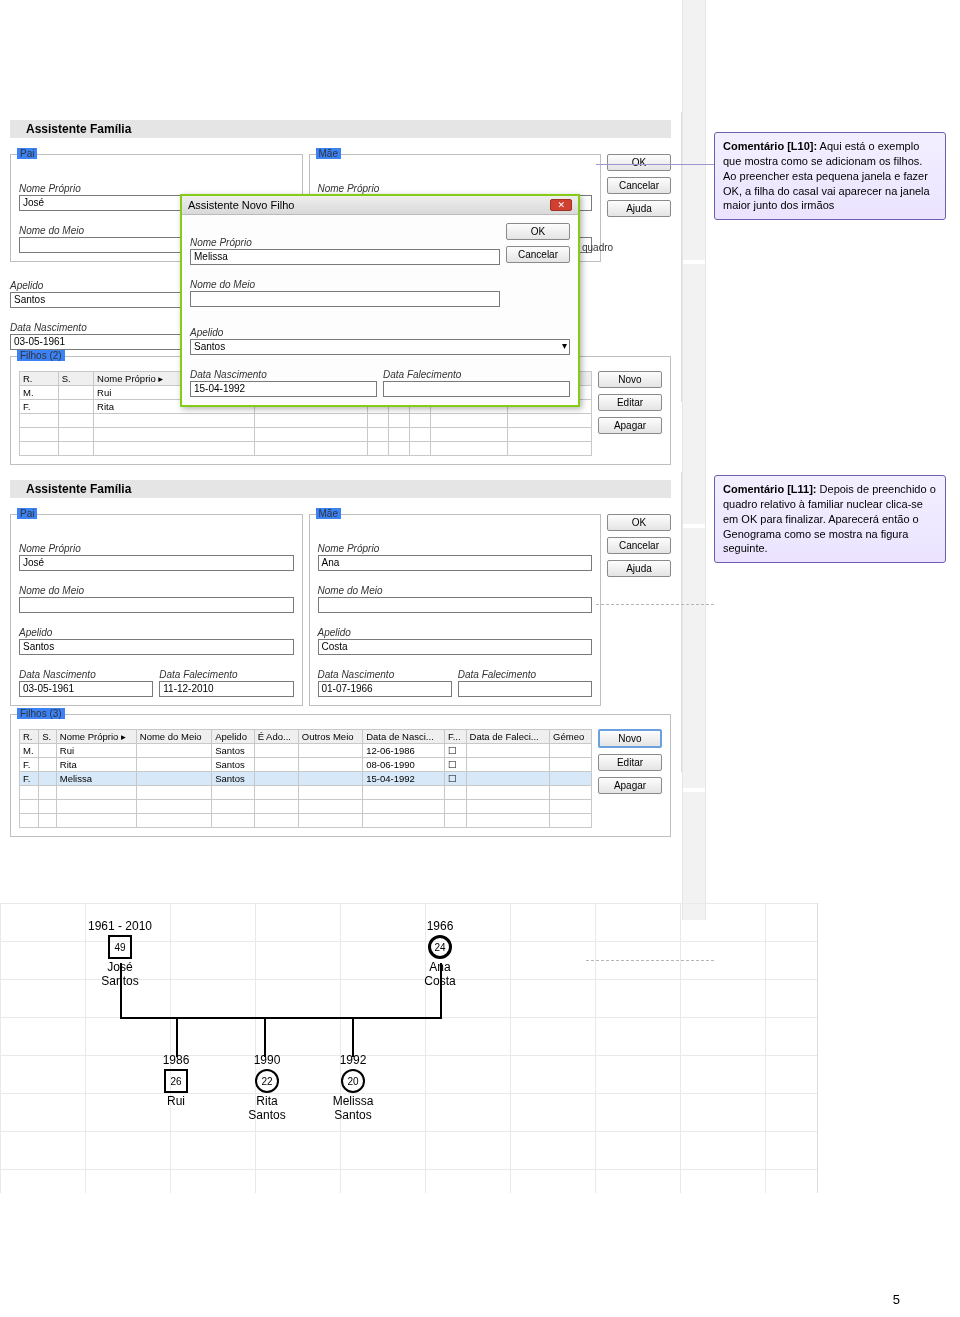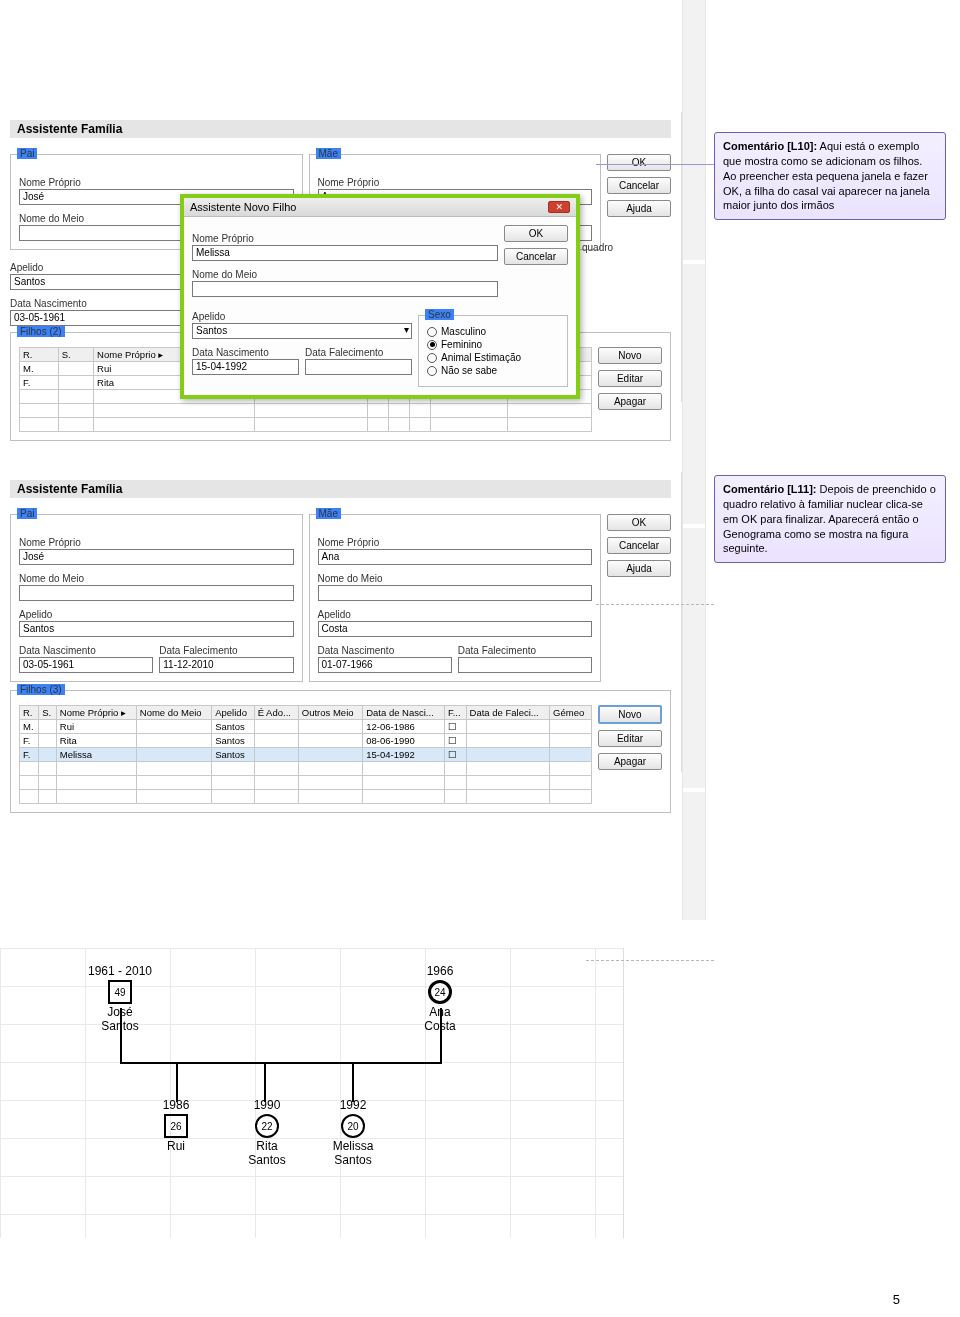--- a/index.html
+++ b/index.html
@@ -59,41 +59,41 @@
     width: 682px;
     background: #fff;
     border-right: 1px solid #ddd;
     padding: 8px 10px 10px 10px;
   }
   .shot-title {
     font-weight: bold;
     font-size: 12px;
     margin-bottom: 4px;
     background: #e5e5e5;
-    padding: 2px 7px;
+    padding: 2px 16px;
     width: 100%;
   }
   .groupbox {
     border: 1px solid #bfbfbf;
     margin-top: 12px;
     position: relative;
     padding: 14px 8px 8px 8px;
   }
   .groupbox > .legend {
     position: absolute;
     top: -7px;
     left: 6px;
     background: #3b82f6;
     font-size: 10px;
     padding: 0 3px;
     color: #333;
   }
   .row { display: flex; gap: 6px; align-items: flex-start; }
   .col { display: flex; flex-direction: column; flex: 1; }
-  .label { font-size: 10px; color: #333; margin-bottom: 1px; margin-top:8px;}
+  .label { font-size: 10px; color: #333; margin-bottom: 1px; margin-top:14px;font-style:italic;}
   .input {
     border: 1px solid #7a7a7a;
     background: #fff;
     height: 16px;
     width: 100%;
     padding: 1px 3px;
     font-size: 10px;
   }
   .btn {
     border: 1px solid #8a8a8a;
@@ -120,21 +120,21 @@
     background: #fff;
     white-space: nowrap;
     overflow: hidden;
   }
   table.grid th { background: #efefef; font-weight: normal;}
   .rowsel td { background: #d7e8f8 !important; }
   
   .dialog {
     position: absolute;
     background: #fdfdfd;
-    border: 4px solid #84cc16;
+    border: 2px solid #84cc16;
     box-shadow: 2px 2px 6px rgba(0,0,0,0.3);
     width: 400px;
   }
   .dialog .titlebar {
     background: linear-gradient(#eee,#d9d9d9);
     padding: 3px 6px;
     font-size: 11px;
     display: flex;
     justify-content: space-between;
     align-items: center;
@@ -145,22 +145,22 @@
   .radio span.bullet {
     width:10px;height:10px;border:1px solid #555;border-radius:50%;
     display:inline-flex;align-items:center;justify-content:center;
   }
   .radio.sel span.bullet::after{content:"";width:5px;height:5px;background:#000;border-radius:50%;}
 
   
   .geno {
     position: absolute;
     left: 0;
-    top: 948px;
-    width: 624px;
+    top: 903px;
+    width: 818px;
     height: 290px;
     border-right:1px solid #ddd;
   }
   .geno-grid {
     position:absolute;inset:0;
     background-image:
       linear-gradient(to right,#e9e9e9 1px,transparent 1px),
       linear-gradient(to bottom,#e9e9e9 1px,transparent 1px);
     background-size: 85px 38px;
   }
@@ -352,39 +352,20 @@
             <div class="row">
               <div class="col">
                 <div class="label">Data Nascimento</div>
                 <div class="input">15-04-1992</div>
               </div>
               <div class="col">
                 <div class="label">Data Falecimento</div>
                 <div class="input"></div>
               </div>
             </div>
-          </div>
-          <div class="groupbox" style="flex:0.6;padding-top:8px;">
-            <div class="legend">Sexo</div>
-            <div class="radio">
-                <span class="bullet"></span>
-                <span>Masculino</span>
-              </div>
-            <div class="radio sel">
-                <span class="bullet"></span>
-                <span>Feminino</span>
-              </div>
-            <div class="radio">
-                <span class="bullet"></span>
-                <span>Animal Estimação</span>
-              </div>
-            <div class="radio">
-                <span class="bullet"></span>
-                <span>Não se sabe</span>
-              </div>
           </div>
         </div>
       </div>
     </div>
 
     <span style="position:absolute;left:582px;top:130px;font-size:10px;color:#333;">quadro</span>
   </div>
 
   <div class="shot" style="top:472px;height:300px;">
     <div class="shot-title">Assistente Família</div>

